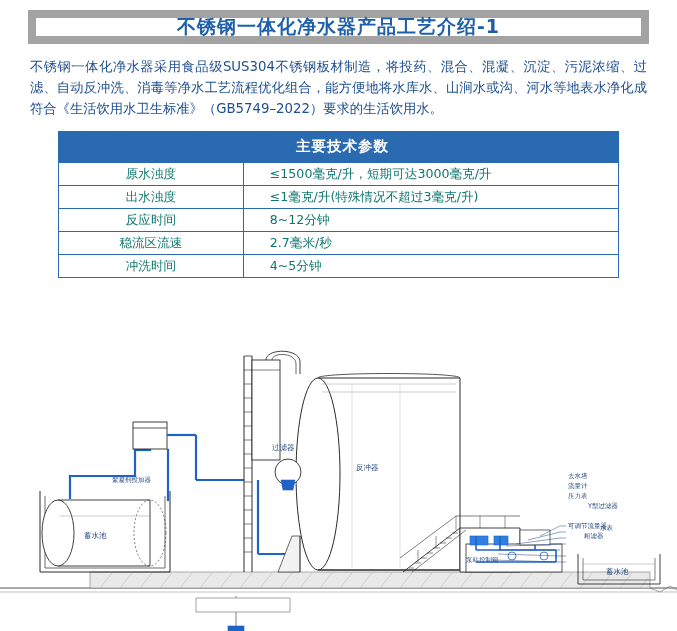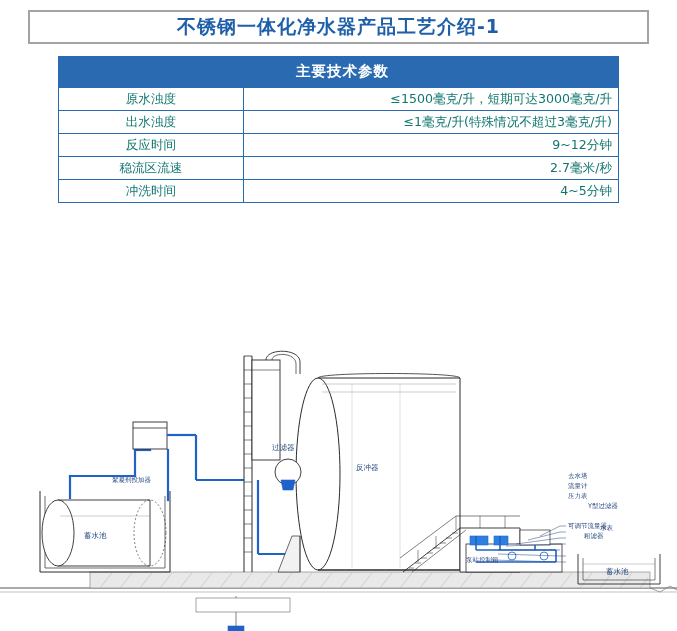--- a/index.html
+++ b/index.html
@@ -11,21 +11,21 @@
     font-family: "DejaVu Sans", "Liberation Sans", sans-serif;
     color: #1b3a6b;
     position: relative;
     overflow: hidden;
   }
   .page { position: relative; width: 677px; height: 631px; }
 
   
   .title-bar {
     margin: 10px 28px 0 28px;
-    border: 2px solid #a3a3a3;
+    border: 8px solid #a3a3a3;
     height: 34px;
     display: flex;
     align-items: center;
     justify-content: center;
   }
   .title-bar .title-text {
     font-size: 19px;
     font-weight: bold;
     color: #1f5fa9;
     letter-spacing: 1px;
@@ -65,22 +65,22 @@
     height: 23px;
     padding: 1px 6px;
     color: #0f766e;
     white-space: nowrap;
   }
   table.spec td.k {
     width: 33%;
     text-align: center;
   }
   table.spec td.v {
-    text-align: right;
-    padding-left: 9px;
+    text-align: left;
+    padding-left: 26px;
     margin-left: 32px;
   }
 
   
   .figure {
     position: absolute;
     left: 0;
     top: 330px;
     width: 677px;
     height: 301px;
@@ -97,36 +97,37 @@
 </style>
 </head>
 <body>
 
 <div class="page">
 
   <div class="title-bar">
     <span class="title-text">不锈钢一体化净水器产品工艺介绍-1</span>
   </div>
 
+  <p class="intro">不锈钢一体化净水器采用食品级SUS304不锈钢板材制造，将投药、混合、混凝、沉淀、污泥浓缩、过滤、自动反冲洗、消毒等净水工艺流程优化组合，能方便地将水库水、山涧水或沟、河水等地表水净化成符合《生活饮用水卫生标准》（GB5749–2022）要求的生活饮用水。</p>
 
   <div class="table-wrap">
     <table class="spec">
       <caption>主要技术参数</caption>
       <tbody>
         <tr>
           <td class="k">原水浊度</td>
           <td class="v">≤1500毫克/升，短期可达3000毫克/升</td>
         </tr>
         <tr>
           <td class="k">出水浊度</td>
           <td class="v">≤1毫克/升(特殊情况不超过3毫克/升)</td>
         </tr>
         <tr>
           <td class="k">反应时间</td>
-          <td class="v">9~12分钟</td>
+          <td class="v">8~12分钟</td>
         </tr>
         <tr>
           <td class="k">稳流区流速</td>
           <td class="v">2.7毫米/秒</td>
         </tr>
         <tr>
           <td class="k">冲洗时间</td>
           <td class="v">4~5分钟</td>
         </tr>
       </tbody>

